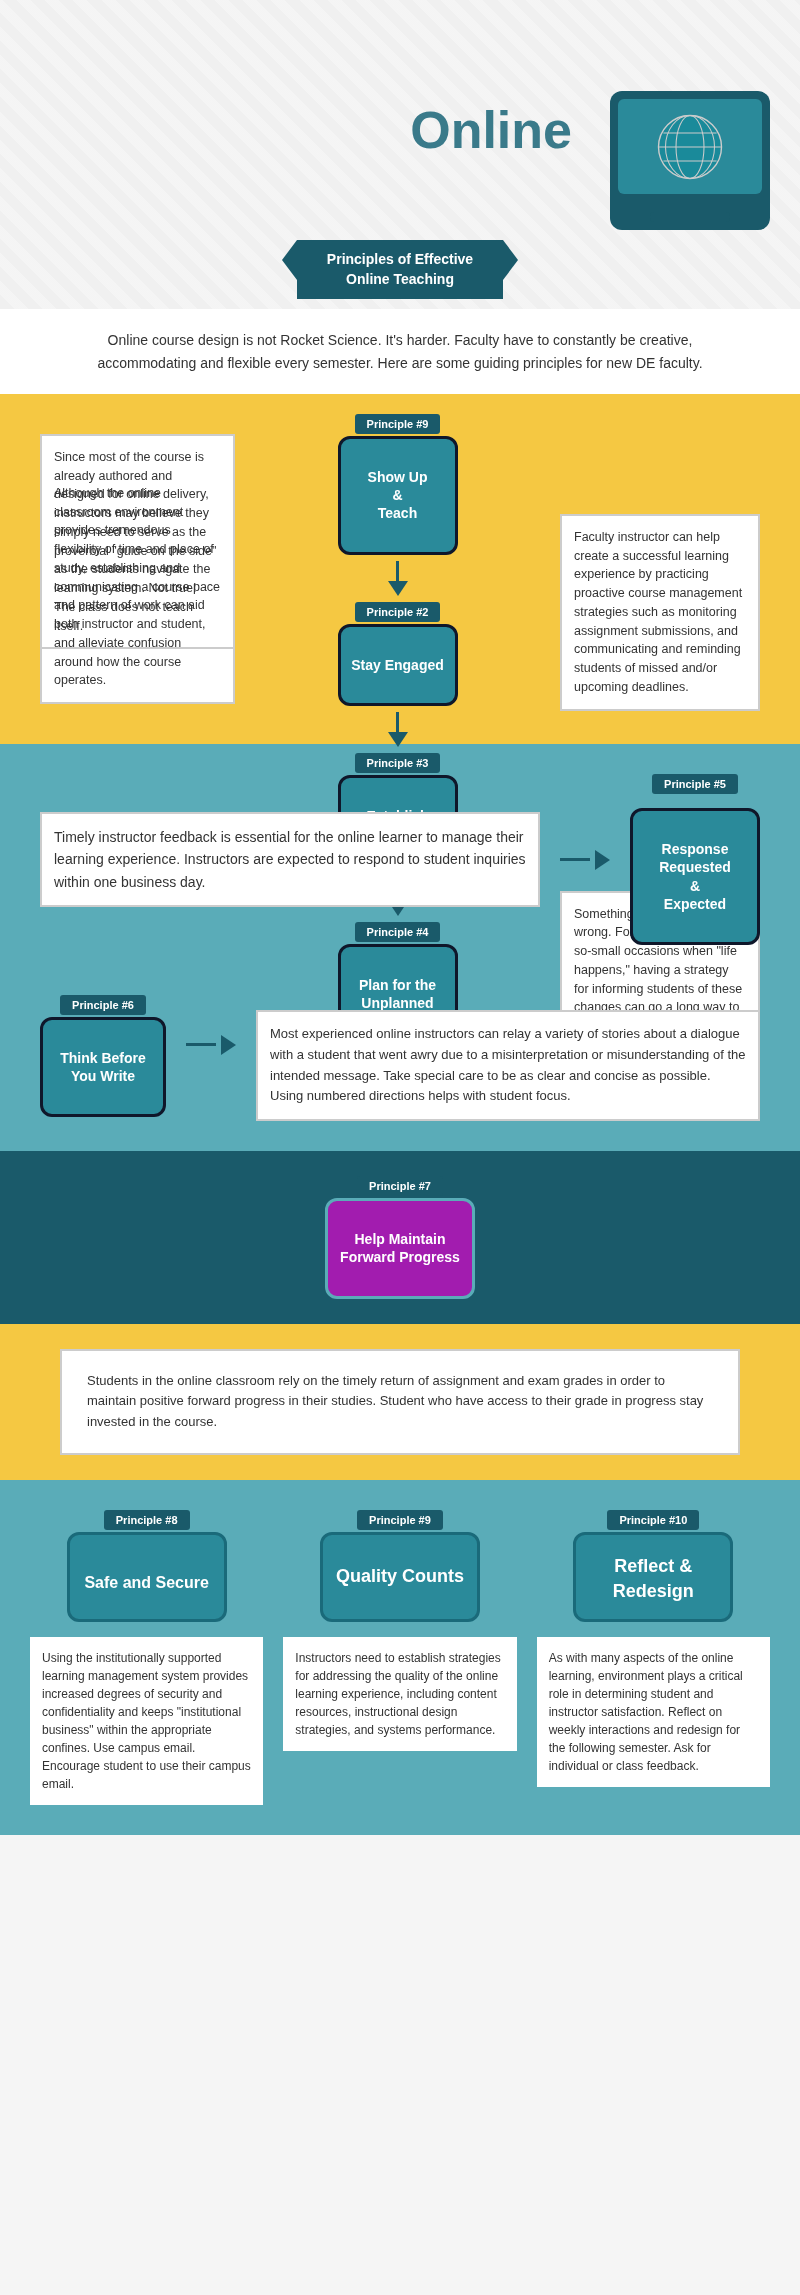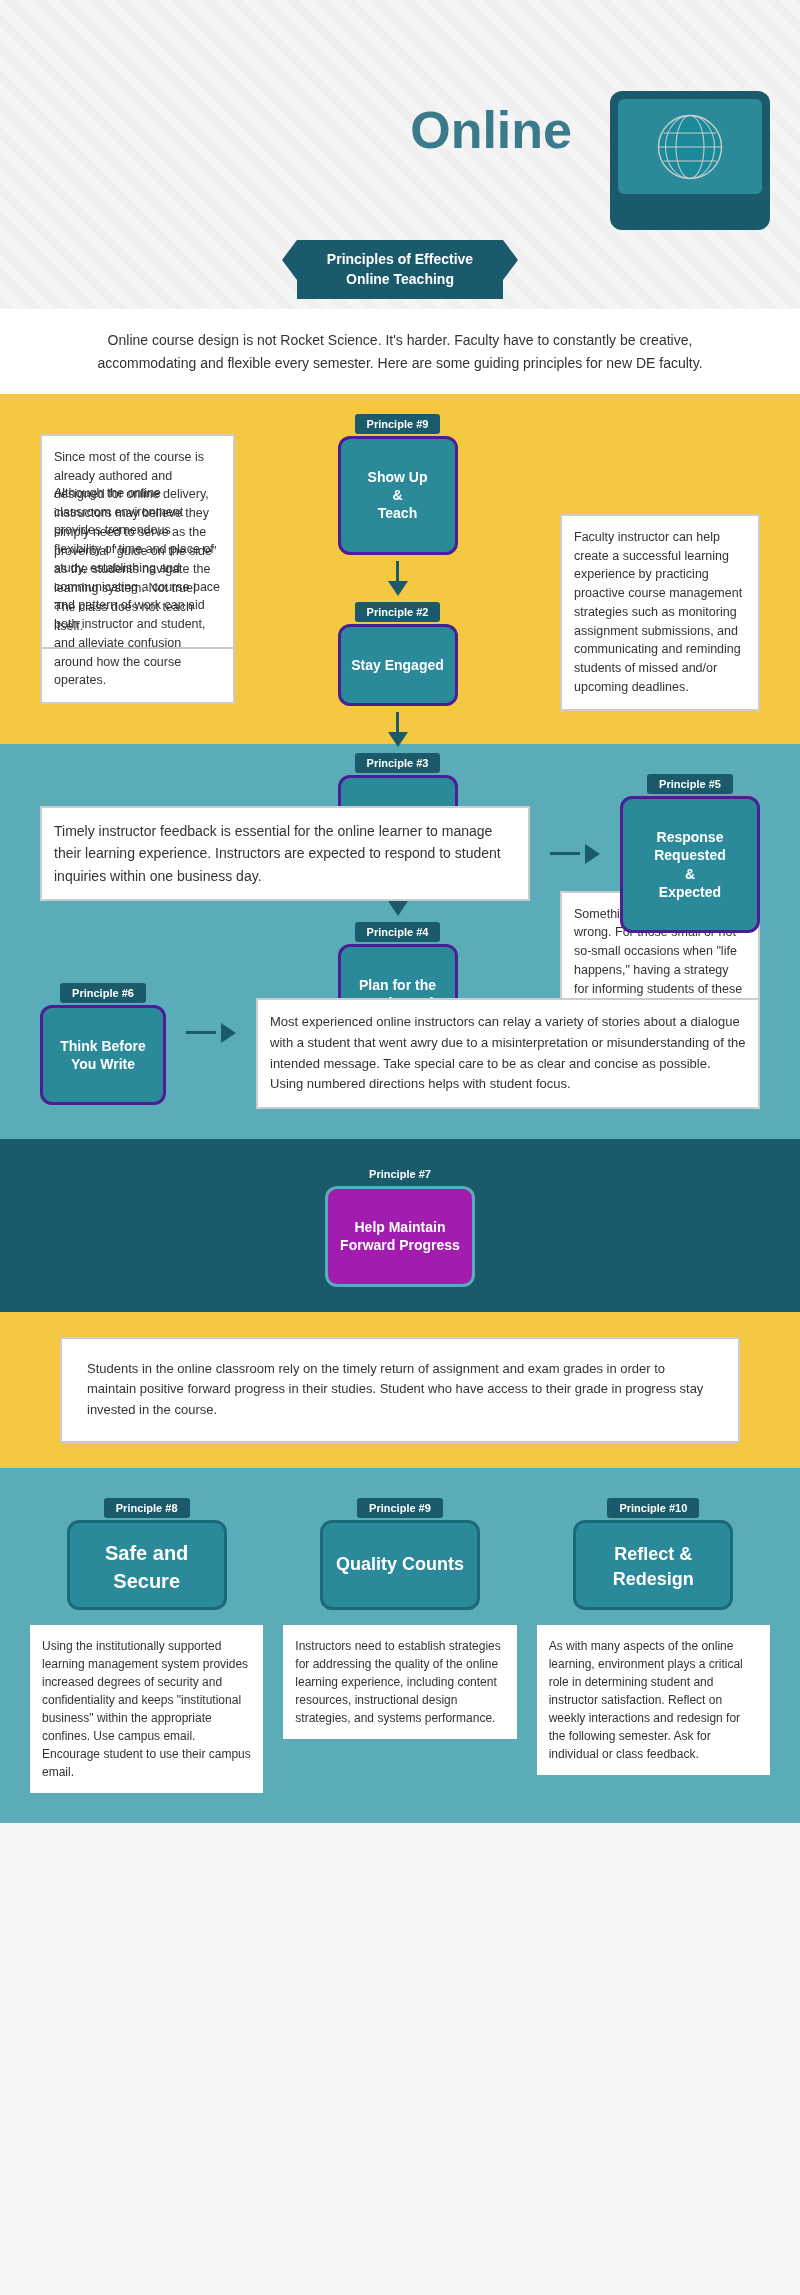--- a/index.html
+++ b/index.html
@@ -143,21 +143,21 @@
       border-radius: 12px;
       padding: 29px 10px;
       text-align: center;
       font-weight: bold;
       font-size: 14px;
       width: 120px;
       min-height: 70px;
       display: flex;
       align-items: center;
       justify-content: center;
-      border: 3px solid #4c1d95;
+      border: 3px solid #0f172a;
       line-height: 1.3;
     }
     .principle-wrapper {
       display: flex;
       flex-direction: column;
       align-items: center;
     }
     .info-box {
       background: white;
       border: 2px solid #ccc;
@@ -366,21 +366,21 @@
       </div>
     </div>
 
     <div style="display:flex; align-items:center; gap:5px;">
       <div style="width:30px; height:3px; background:#1a5a6a;"></div>
       <div class="arrow-right"></div>
     </div>
 
     <div style="display:flex; flex-direction:column; align-items:center;">
       <div class="principle-badge">Principle #5</div>
-      <div class="principle-box" style="width:140px; min-height:90px;">
+      <div class="principle-box" style="width:130px; min-height:90px;margin-top:12px;">
         Response<br>Requested<br>&amp;<br>Expected
       </div>
     </div>
 
   </div>
 </div>
 
 <div class="teal-section2" style="background:#5aacb8; padding: 20px 40px 30px;">
   <div style="display:flex; align-items:flex-start; gap:20px;">
 
@@ -420,21 +420,21 @@
   </div>
 </div>
 
 <div class="three-cols">
 
   <div class="col-card">
     <div class="col-badge-box">
       <div class="principle-badge">Principle #8</div>
       <div class="col-principle-box">
 
-        <span style="font-size:20px; font-weight:bold; margin-top:4px;">Safe and Secure</span>
+        <span style="font-size:16px; font-weight:bold; margin-top:12px;">Safe and Secure</span>
       </div>
     </div>
     <div class="col-info-box">
       <p>Using the institutionally supported learning management system provides increased degrees of security and confidentiality and keeps "institutional business" within the appropriate confines.  Use campus email.  Encourage student to use their campus email.</p>
     </div>
   </div>
 
   <div class="col-card">
     <div class="col-badge-box">
       <div class="principle-badge">Principle #9</div>

